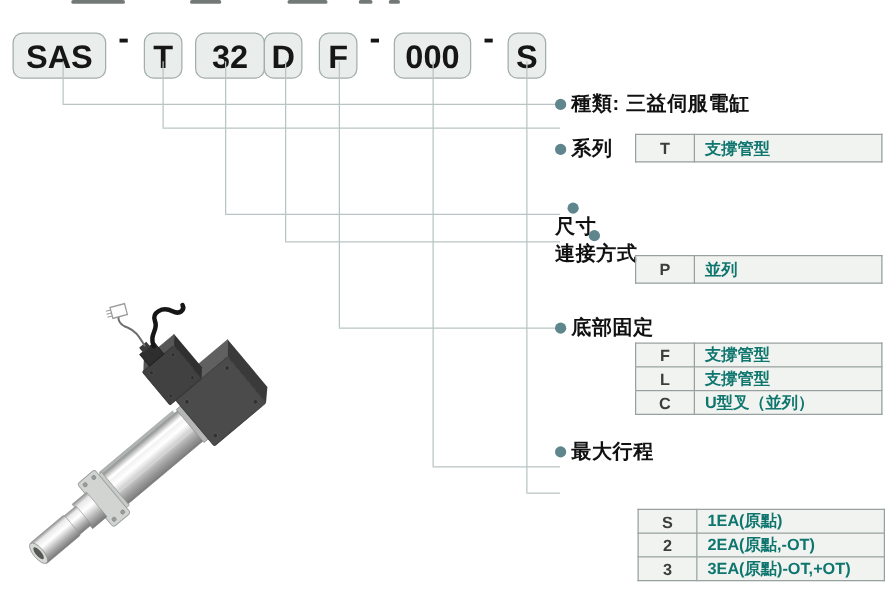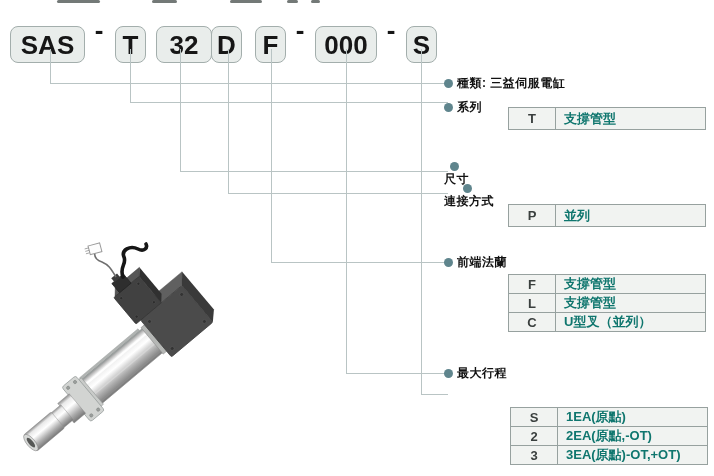--- a/index.html
+++ b/index.html
@@ -26,21 +26,21 @@
 
   
   .vline,.hline{position:absolute;background:#b9c4c4;}
   .vline{width:1px;}
   .hline{height:1px;}
 
   
   .callout{position:absolute;left:444px;display:flex;align-items:center;height:18px;}
   .bullet{display:inline-block;width:9px;height:9px;border-radius:50%;
           background:#5f858d;margin-right:4px;flex:0 0 auto;}
-  .clabel{font-size:12px;font-weight:bold;color:#111;white-space:nowrap;letter-spacing:.5px;}
+  .clabel{font-size:16px;font-weight:bold;color:#111;white-space:nowrap;letter-spacing:.5px;}
 
   
   .opt{position:absolute;border-collapse:collapse;table-layout:fixed;width:198px;
        font-family:"Liberation Sans","DejaVu Sans",sans-serif;}
   .opt td{border:1px solid #97a19f;background:#f1f3f1;padding:0;
           font-size:13px;font-weight:bold;color:#3a3f3e;}
   .opt td.code{width:46px;text-align:center;}
   .opt td.desc{padding-left:8px;color:#0f766e;}
   .t-series{left:508px;top:107px;}   .t-series td{height:21px;}
   .t-connection{left:508px;top:204px;} .t-connection td{height:21px;}
@@ -83,37 +83,37 @@
   <div class="hline" style="left:271px;top:262px;width:177px;"></div>
   <div class="vline" style="left:346px;top:49px;height:324px;"></div>
   <div class="hline" style="left:346px;top:373px;width:102px;"></div>
   <div class="vline" style="left:421px;top:49px;height:345px;"></div>
   <div class="hline" style="left:421px;top:394px;width:27px;"></div>
 
   <div class="callout" style="top:74px;">
     <span class="bullet"></span>
     <span class="clabel">種類: 三益伺服電缸</span>
   </div>
-  <div class="callout" style="top:98px;">
+  <div class="callout" style="top:110px;">
     <span class="bullet"></span>
     <span class="clabel">系列</span>
   </div>
   <div class="callout" style="top:162px;flex-direction:column;">
     <span class="bullet"></span>
     <span class="clabel">尺寸</span>
   </div>
   <div class="callout" style="top:184px;flex-direction:column;">
     <span class="bullet"></span>
     <span class="clabel">連接方式</span>
   </div>
   <div class="callout" style="top:253px;">
     <span class="bullet"></span>
-    <span class="clabel">前端法蘭</span>
-  </div>
-  <div class="callout" style="top:364px;">
+    <span class="clabel">底部固定</span>
+  </div>
+  <div class="callout" style="top:352px;">
     <span class="bullet"></span>
     <span class="clabel">最大行程</span>
   </div>
 
   <table class="opt t-series">
     <tbody>
         <tr>
       <td class="code">T</td>
       <td class="desc">支撐管型</td>
     </tr>

